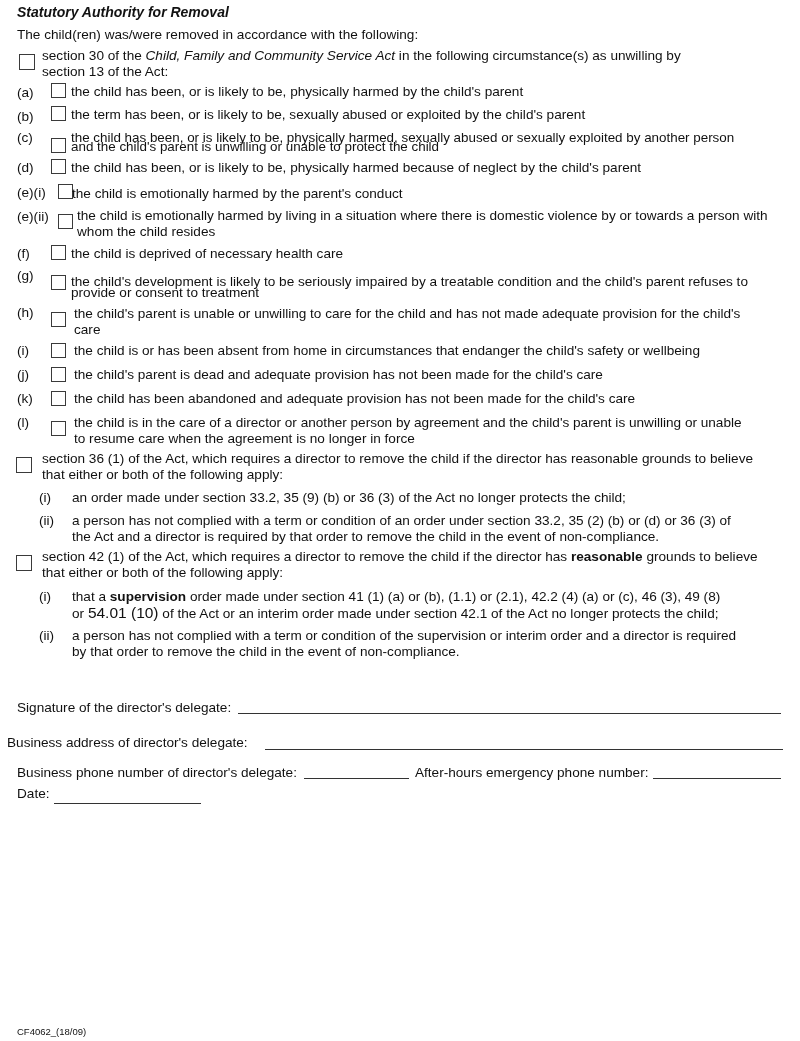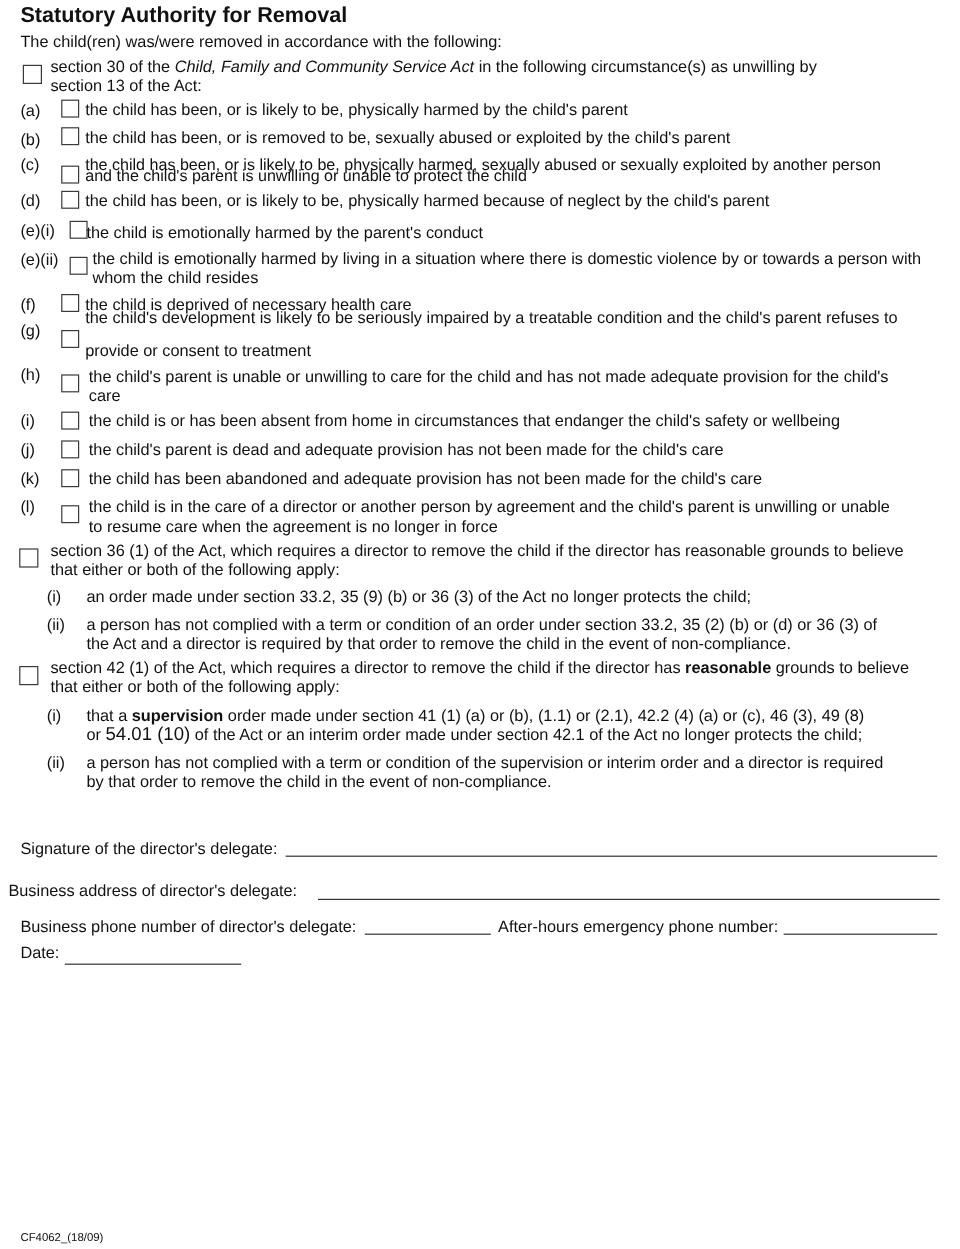--- a/index.html
+++ b/index.html
@@ -1,21 +1,21 @@
 <!DOCTYPE html>
 <html><head>
 <meta charset="utf-8">
 <style>
   html, body { margin: 0; padding: 0; background: #ffffff; }
   body {
     width: 800px; height: 1041px; position: relative; overflow: hidden;
     font-family: "Liberation Sans", sans-serif; color: #111111; font-size: 13.6px;
   }
   .abs { position: absolute; white-space: nowrap; line-height: 15px; }
-  .title { font-weight: bold; font-size: 18px; }
+  .title { font-weight: bold; font-size: 14px; font-style: italic; }
   .cb {
     position: absolute; width: 15px; height: 15px; border: 1px solid #3a3a3a;
     background: #fff; box-sizing: border-box; cursor: pointer;
   }
   .cb.big { width: 16px; height: 16px; }
   .lbl { position: absolute; line-height: 15px; }
   .txt { position: absolute; line-height: 15px; white-space: nowrap; }
   .txt.tight { line-height: 11px; font-size: 13.4px; }
   .line { position: absolute; height: 1px; background: #333333; }
   .footer { position: absolute; font-size: 9.5px; }
@@ -32,21 +32,21 @@
 <div class="cb big" style="left:19px; top:54px;"></div>
 <div class="txt" style="left:42px; top:48px;"><span>section 30 of the </span><i>Child, Family and Community Service Act</i><span> in the following circumstance(s) as unwilling by</span></div>
 <div class="txt" style="left:42px; top:64px;">section 13 of the Act:</div>
 
 <div class="lbl" style="left:17px; top:85px;">(a)</div>
 <div class="cb" style="left:51px; top:83px;"></div>
 <div class="txt" style="left:71px; top:84px;">the child has been, or is likely to be, physically harmed by the child's parent</div>
 
 <div class="lbl" style="left:17px; top:109px;">(b)</div>
 <div class="cb" style="left:51px; top:106px;"></div>
-<div class="txt" style="left:71px; top:107px;">the child has been, or is removed to be, sexually abused or exploited by the child's parent</div>
+<div class="txt" style="left:71px; top:107px;">the term has been, or is likely to be, sexually abused or exploited by the child's parent</div>
 
 <div class="lbl" style="left:17px; top:130px;">(c)</div>
 <div class="cb" style="left:51px; top:138px;"></div>
 <div class="txt tight" style="left:71px; top:132px;">the child has been, or is likely to be, physically harmed, sexually abused or sexually exploited by another person</div>
 <div class="txt tight" style="left:71px; top:141px;">and the child's parent is unwilling or unable to protect the child</div>
 
 <div class="lbl" style="left:17px; top:160px;">(d)</div>
 <div class="cb" style="left:51px; top:159px;"></div>
 <div class="txt" style="left:71px; top:160px;">the child has been, or is likely to be, physically harmed because of neglect by the child's parent</div>
 
@@ -58,21 +58,21 @@
 <div class="cb" style="left:58px; top:214px;"></div>
 <div class="txt" style="left:77px; top:208px;">the child is emotionally harmed by living in a situation where there is domestic violence by or towards a person with</div>
 <div class="txt" style="left:77px; top:224px;">whom the child resides</div>
 
 <div class="lbl" style="left:17px; top:246px;">(f)</div>
 <div class="cb" style="left:51px; top:245px;"></div>
 <div class="txt" style="left:71px; top:246px;">the child is deprived of necessary health care</div>
 
 <div class="lbl" style="left:17px; top:268px;">(g)</div>
 <div class="cb" style="left:51px; top:275px;"></div>
-<div class="txt" style="left:71px; top:257px;text-align:center;">the child's development is likely to be seriously impaired by a treatable condition and the child's parent refuses to</div>
+<div class="txt" style="left:71px; top:274px;text-align:center;">the child's development is likely to be seriously impaired by a treatable condition and the child's parent refuses to</div>
 <div class="txt" style="left:71px; top:285px;">provide or consent to treatment</div>
 
 <div class="lbl" style="left:17px; top:305px;">(h)</div>
 <div class="cb" style="left:51px; top:312px;"></div>
 <div class="txt" style="left:74px; top:306px;">the child's parent is unable or unwilling to care for the child and has not made adequate provision for the child's</div>
 <div class="txt" style="left:74px; top:322px;">care</div>
 
 <div class="lbl" style="left:17px; top:343px;">(i)</div>
 <div class="cb" style="left:51px; top:343px;"></div>
 <div class="txt" style="left:74px; top:343px;">the child is or has been absent from home in circumstances that endanger the child's safety or wellbeing</div>

